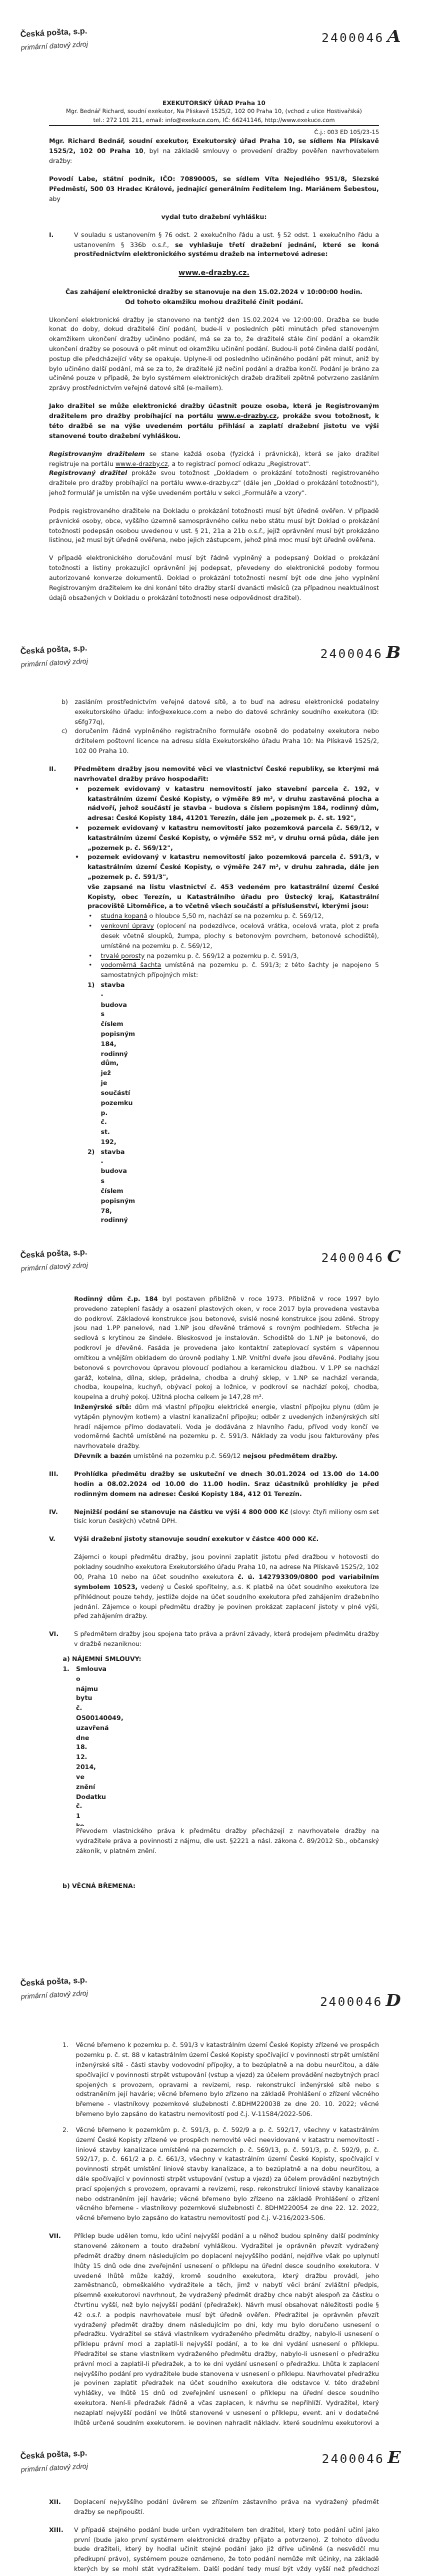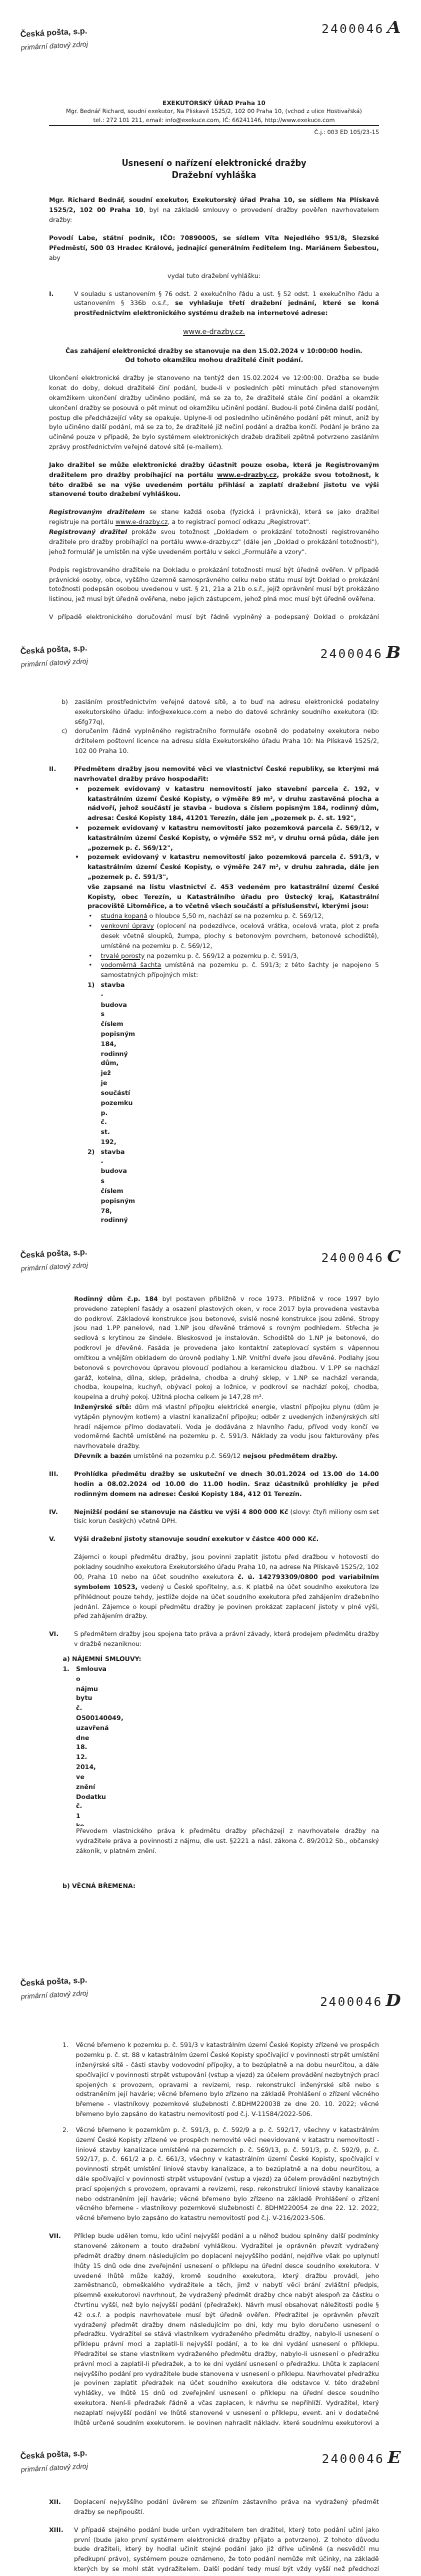--- a/index.html
+++ b/index.html
@@ -4,28 +4,28 @@
 <style>
   html, body { margin: 0; padding: 0; background: #fff; }
   body { width: 422px; font-family: "DejaVu Sans", sans-serif; color: #1a1a1a; font-size: 6.3px; line-height: 1.56; }
   .page { position: relative; width: 422px; box-sizing: border-box; padding: 0 43px 0 49px; overflow: hidden; }
   .p1 { height: 620px; } .p2 { height: 604px; } .p3 { height: 602px; } .p4 { height: 599px; } .p5 { height: 607px; }
   .stamp { position: absolute; left: 19.6px; top: 26px; transform: rotate(-3deg); transform-origin: left top; }
   .stamp .org { font-family: "Liberation Sans", sans-serif; font-weight: bold; font-size: 8.2px; color: #222; }
   .stamp .src { font-family: "Liberation Sans", sans-serif; font-style: italic; font-size: 7.2px; color: #333; }
   .docno { position: absolute; right: 19.6px; top: 18.5px; font-family: "DejaVu Sans Mono", monospace; font-size: 12.4px; letter-spacing: 1.5px; color: #222; }
   .docno .letter { font-family: "DejaVu Serif", serif; font-style: italic; font-weight: bold; font-size: 17.5px; margin-left: 3.1px; }
-  .p1 .stamp { top: 29px; } .p1 .docno { top: 14px; }
+  .p1 .stamp { top: 29px; } .p1 .docno { top: 23px; }
   .head { text-align: center; font-size: 5.7px; line-height: 1.5; margin-top: 98px; }
   .head .ttl { font-weight: bold; font-size: 6px; }
   .head .rule { border-top: 0.5px solid #222; margin-top: 1px; }
   .cj { text-align: right; font-size: 5.7px; margin-top: 1.5px; }
   h1 { text-align: center; font-size: 8.2px; line-height: 1.45; margin: 21.6px 0 13.4px; font-weight: bold; }
   p { margin: 0 0 8.2px; text-align: justify; }
-  .center { text-align: center; }
+  .center { text-align: center; font-weight: bold; }
   .sec { display: flex; margin-bottom: 8.2px; }
   .sec .num { width: 25px; flex: none; font-weight: bold; }
   .sec .body { flex: 1; text-align: justify; }
   .b { font-weight: bold; }
   .i { font-style: italic; }
   .u { text-decoration: underline; }
   ul.dash { list-style: none; padding: 0; margin: 0; }
   ul.dash li { position: relative; padding-left: 13.4px; text-align: justify; }
   ul.dash li::before { content: "-"; position: absolute; left: 1px; }
   ul.dot li::before { content: "•"; }
@@ -45,21 +45,20 @@
   <div class="docno"><span>2400046</span><span class="letter">A</span></div>
 
   <div class="head">
     <div class="ttl">EXEKUTORSKÝ ÚŘAD Praha 10</div>
     <div>Mgr. Bednář Richard, soudní exekutor, Na Pliskavě 1525/2, 102 00 Praha 10,  (vchod z ulice Hostivařská)</div>
     <div>tel.: 272 101 211, email: info@exekuce.com, IČ: 66241146, http://www.exekuce.com</div>
     <div class="rule"></div>
   </div>
   <div class="cj">Č.j.: 003 ED 105/23-15</div>
 
-  <h1><span>Usnesení o nařízení elektronické dražby</span><br><span>Dražební vyhláška</span></h1>
 
   <p><span class="b">Mgr. Richard Bednář, soudní exekutor, Exekutorský úřad Praha 10, se sídlem Na Plískavě 1525/2, 102 00 Praha 10</span><span>, byl na základě smlouvy o provedení dražby pověřen navrhovatelem dražby:</span></p>
   <p><span class="b">Povodí Labe, státní podnik, IČO: 70890005, se sídlem Víta Nejedlého 951/8, Slezské Předměstí, 500 03 Hradec Králové, jednající generálním ředitelem Ing. Mariánem Šebestou,</span><span> aby</span></p>
   <p class="center">vydal tuto dražební vyhlášku:</p>
 
   <div class="sec">
     <div class="num">I.</div>
     <div class="body"><span>V souladu s ustanovením § 76 odst. 2 exekučního řádu a ust. § 52 odst. 1 exekučního řádu a ustanovením § 336b o.s.ř., </span><span class="b">se vyhlašuje třetí dražební jednání, které se koná prostřednictvím elektronického systému dražeb na internetové adrese:</span></div>
   </div>
   <p class="center" style="font-size:7.2px;"><a class="link" href="#" style="color:#1a1a1a;">www.e-drazby.cz.</a></p>

